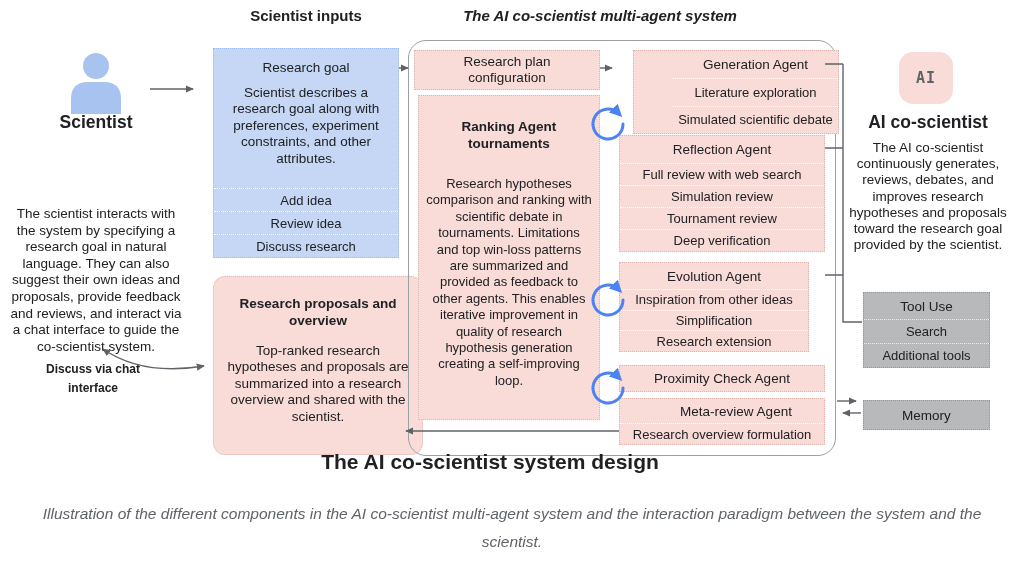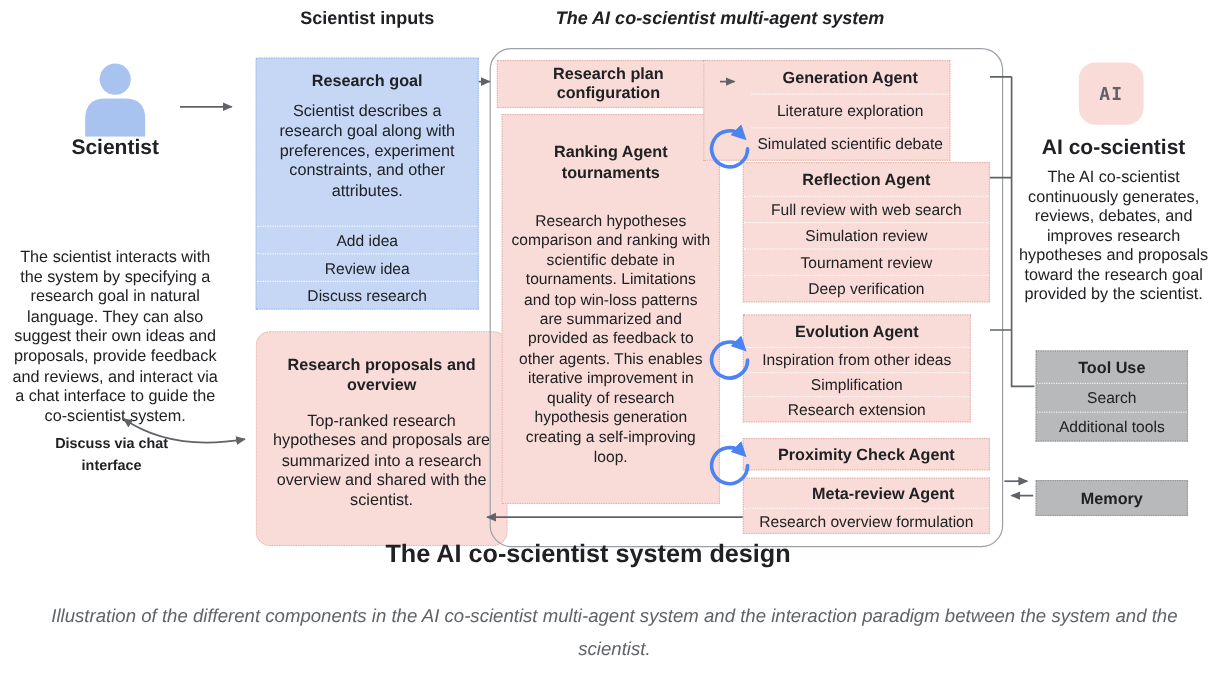--- a/index.html
+++ b/index.html
@@ -8,21 +8,21 @@
     font-family:"Liberation Sans", sans-serif; color:#202124; overflow:hidden;
   }
   .abs{position:absolute; box-sizing:border-box;}
   .ctr{text-align:center;}
   .bold{font-weight:bold;}
   .box{position:absolute; box-sizing:border-box;}
   .pink{background:#f9dcd7; border:1.5px dotted #e2b3aa;}
   .blue{background:#c5d7f4; border:1.5px dotted #9bbcec;}
   .grayb{background:#b7b9ba; border:1.5px dotted #94969a;}
   .stack{display:flex; flex-direction:column;}
-  .hd{font-weight:bold; font-size:13.5px; display:flex; align-items:center; justify-content:center; text-align:center;}
+  .hd{font-weight:normal; font-size:13.5px; display:flex; align-items:center; justify-content:center; text-align:center;}
   .it{flex:1; display:flex; align-items:center; justify-content:center; font-size:13px; border-top:1.5px dotted rgba(255,255,255,0.95); text-align:center;}
   .colhead{font-weight:bold; font-size:15px; text-align:center;}
   .smalltext{font-size:13.5px; line-height:16.6px; text-align:center;}
   #container-outline{
     position:absolute; left:408px; top:40px; width:428px; height:416px;
     border:1.5px solid #9aa0a6; border-radius:18px; box-sizing:border-box;
   }
   #overlay{position:absolute; left:0; top:0; z-index:6; pointer-events:none;}
   #caption{font-style:italic; color:#5f6368; font-size:15.5px; line-height:28px; text-align:center;}
 </style>
@@ -61,21 +61,21 @@
 
   <div id="container-outline"></div>
 
   <div class="box pink hd" style="left:414px; top:50px; width:186px; height:40px; padding:0 22px; line-height:16px;">Research plan configuration</div>
 
   <div class="box pink" style="left:418px; top:95px; width:182px; height:325px; padding-top:22px;">
     <div class="ctr bold" style="font-size:13.5px; line-height:17px; padding:0 28px;">Ranking Agent tournaments</div>
     <div class="ctr" style="margin-top:24px; font-size:13px; line-height:16.4px; padding:0 7px;">Research hypotheses comparison and ranking with scientific debate in tournaments. Limitations and top win-loss patterns are summarized and provided as feedback to other agents. This enables iterative improvement in quality of research hypothesis generation creating a self-improving loop.</div>
   </div>
 
-  <div class="box pink stack" style="left:586px; top:50px; width:206px; height:84px;padding-left:39px;">
+  <div class="box pink stack" style="left:633px; top:50px; width:206px; height:84px;padding-left:39px;">
     <div class="hd" style="flex:0 0 27px;">Generation Agent</div>
     <div class="it">Literature exploration</div>
     <div class="it">Simulated scientific debate</div>
   </div>
 
   <div class="box pink stack" style="left:619px; top:135px; width:206px; height:117px;">
     <div class="hd" style="flex:0 0 27px;">Reflection Agent</div>
     <div class="it">Full review with web search</div>
     <div class="it">Simulation review</div>
     <div class="it">Tournament review</div>

